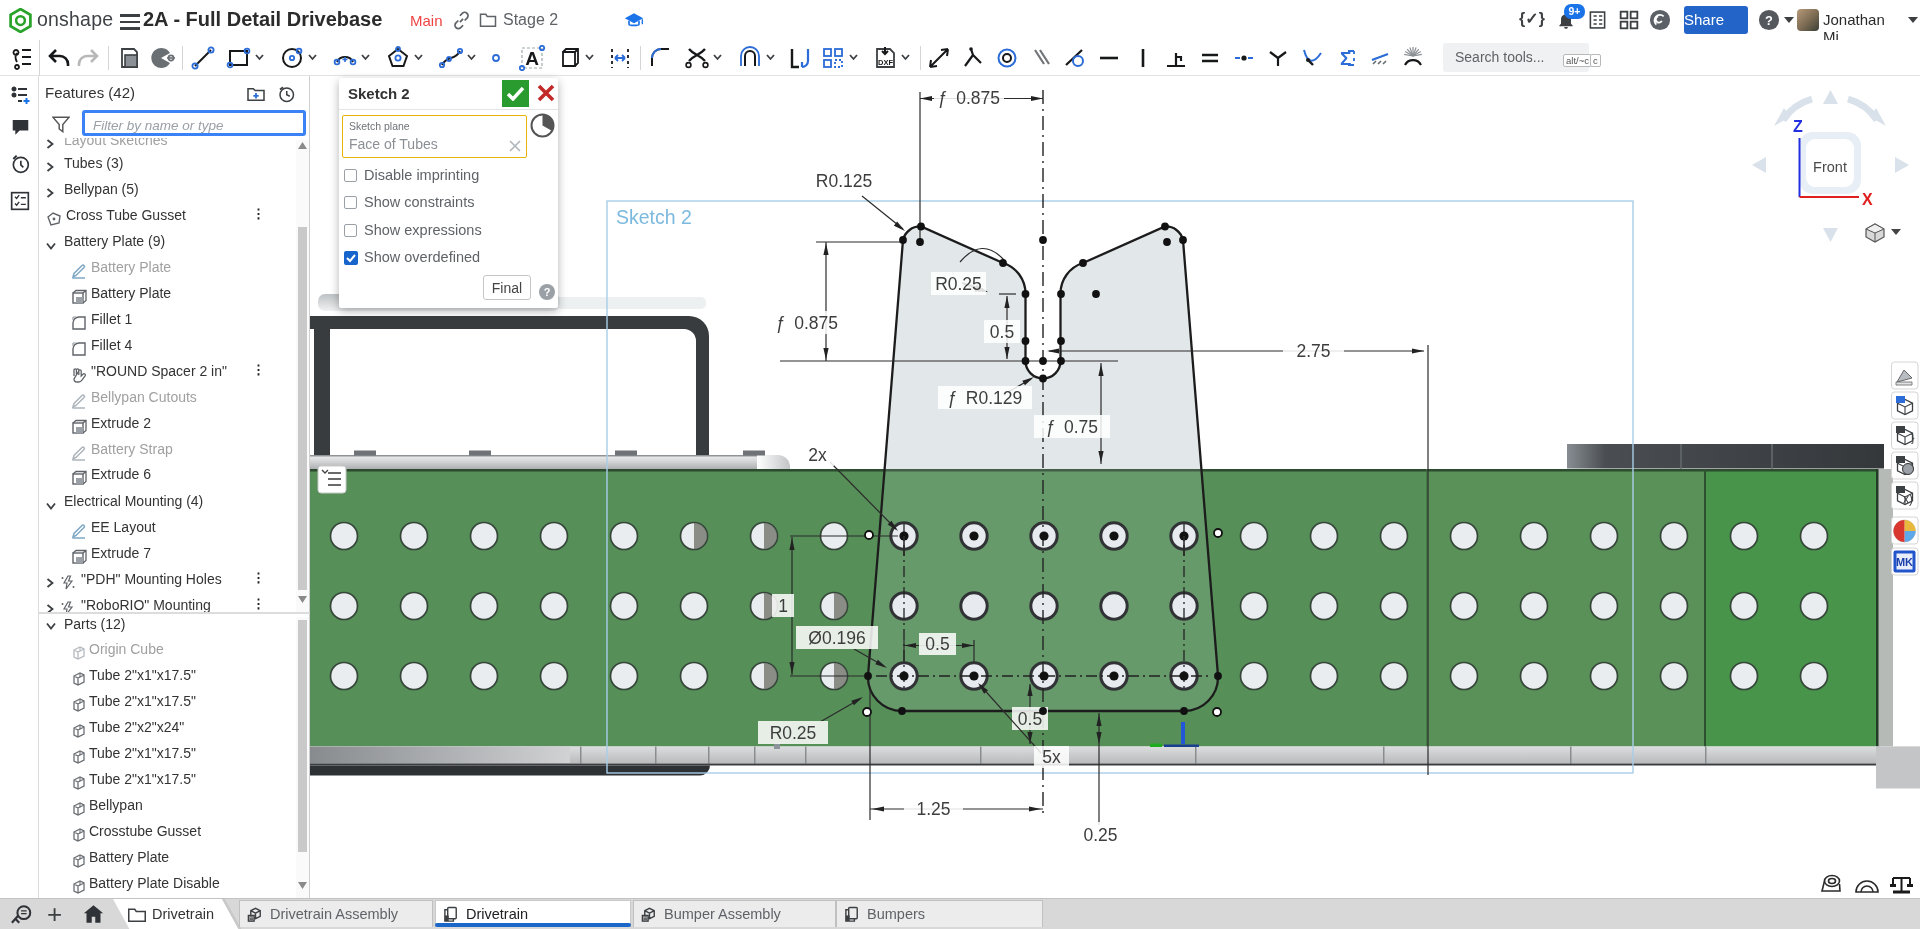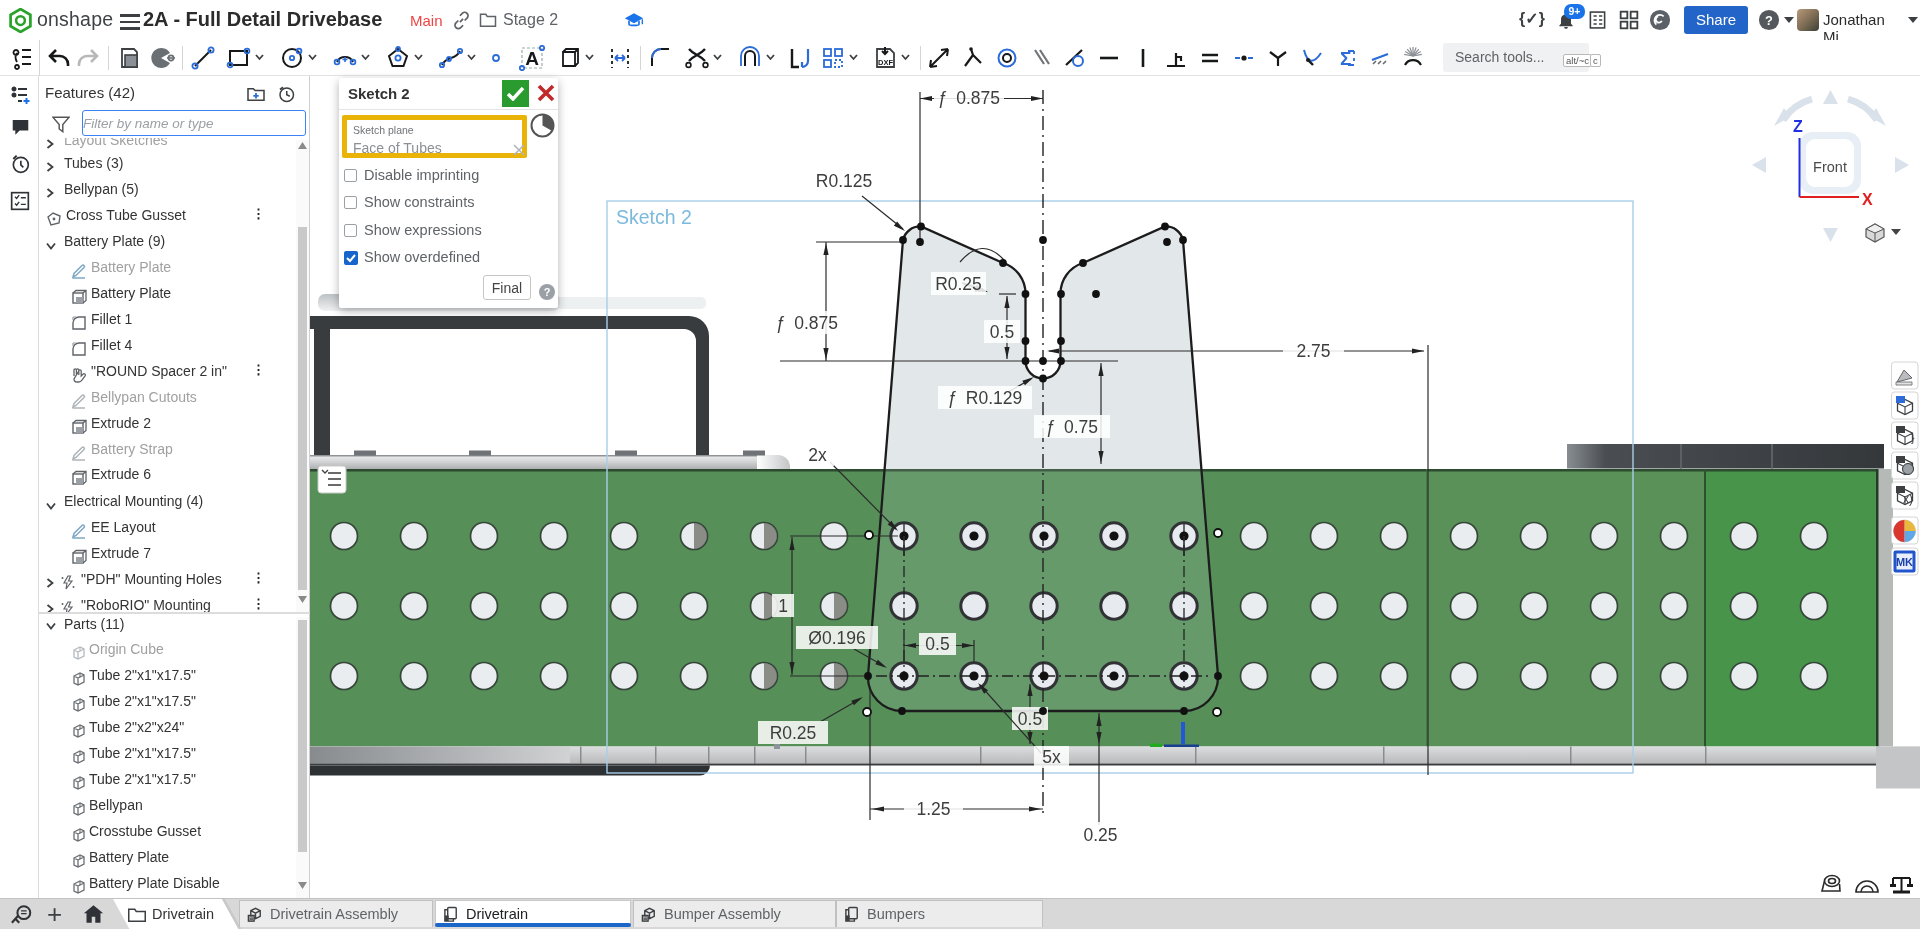--- a/index.html
+++ b/index.html
@@ -60,21 +60,21 @@
       <rect x="2" y="2" width="8" height="8"></rect>
       <rect x="14" y="2" width="8" height="8"></rect>
       <rect x="2" y="14" width="8" height="8"></rect>
       <rect x="14" y="14" width="8" height="8"></rect>
     </svg>
  <circle class="abs"></circle>
  <svg class="abs" style="left:1649px;top:9px" width="22" height="22" viewBox="0 0 24 24">
       <circle cx="12" cy="12" r="11" fill="#5c6167"></circle>
       <path d="M8,17 a6,6 0 1 1 8,-9 M14,13 a3.5,3.5 0 1 1 -4,-5" fill="none" stroke="#fff" stroke-width="2"></path>
     </svg>
- <div class="abs" style="left:1684px;top:6px;width:64px;height:28px;background:#2264c8;border-radius:3px;color:#fff;font-size:15px;text-align:center;line-height:28px">Share</div>
+ <div class="abs" style="left:1684px;top:6px;width:64px;height:28px;background:#2264c8;border-radius:3px;color:#fff;font-size:15px;line-height:28px">Share</div>
  <svg class="abs" style="left:1758px;top:9px" width="22" height="22" viewBox="0 0 24 24">
       <circle cx="12" cy="12" r="11" fill="#55595e"></circle>
       <text x="12" y="17" font-size="14" fill="#fff" text-anchor="middle" font-weight="bold">?</text>
     </svg>
  <svg class="abs" style="left:1784px;top:17px" width="10" height="7">
       <polygon points="0,0 10,0 5,6" fill="#3c4043"></polygon>
     </svg>
  <div class="abs" style="left:1797px;top:9px;width:22px;height:22px;border-radius:4px;background:linear-gradient(135deg,#b99a7a 0%,#7a6a52 55%,#3a3f35 100%)"></div>
  <div class="abs" style="left:1823px;top:11px;font-size:15px;color:#2b2b2b">Jonathan Mi</div>
  <svg class="abs" style="left:1908px;top:17px" width="10" height="7">
@@ -333,21 +333,21 @@
       <path d="M10,8 v6 M7,11 h6" stroke="#2b6cd8" stroke-width="2"></path>
     </svg>
     <svg class="abs" style="left:238px;top:9px" width="18" height="18" viewBox="0 0 24 24" fill="none" stroke="#3c4043" stroke-width="2">
       <circle cx="13" cy="13" r="9"></circle>
       <path d="M13,8 v5 l4,2"></path>
       <path d="M8,3 L4,6" stroke-width="2.4"></path>
     </svg>
     <svg class="abs" style="left:13px;top:40px" width="18" height="17" viewBox="0 0 20 18">
       <path d="M1,1 h18 l-7,8 v8 l-4,-3 v-5 z" fill="none" stroke="#555" stroke-width="1.6"></path>
     </svg>
-    <div class="abs" style="left:43px;top:34px;width:224px;height:26px;border:1px solid #3b82f6;border-radius:3px;font-size:13.5px;font-style:italic;color:#9aa0a6;line-height:26px;">Filter by name or type</div>
+    <div class="abs" style="left:43px;top:34px;width:224px;height:26px;border:3px solid #3b82f6;border-radius:3px;font-size:13.5px;font-style:italic;color:#9aa0a6;line-height:26px;padding-left:8px">Filter by name or type</div>
     <div class="abs" style="left:0;top:62px;width:256px;height:474px;overflow:hidden">
       <div class="trow" style="top:-10px">
         <span class="cv"><svg width="8" height="10" viewBox="0 0 8 10">
             <path d="M1.5,1 L6.5,5 L1.5,9" fill="none" stroke="#3c4043" stroke-width="1.8"></path>
           </svg></span>
         <span class="abs grey" style="left:25px;top:4px">Layout Sketches</span>
       </div>
       <div class="trow" style="top:13px">
         <span class="cv"><svg width="8" height="10" viewBox="0 0 8 10">
             <path d="M1.5,1 L6.5,5 L1.5,9" fill="none" stroke="#3c4043" stroke-width="1.8"></path>
@@ -519,21 +519,21 @@
       <polygon points="0,7 9,7 4.5,0" fill="#8a8a8a"></polygon>
     </svg>
     <div class="abs" style="left:259px;top:151px;width:9px;height:363px;background:#c9c9c9"></div>
     <svg class="abs" style="left:259px;top:520px" width="9" height="8">
       <polygon points="0,0 9,0 4.5,7" fill="#8a8a8a"></polygon>
     </svg>
     <div class="abs" style="left:0;top:536px;width:271px;height:1.5px;background:#dcdcdc"></div>
     <div class="abs" style="left:7px;top:540px"><svg width="10" height="8" viewBox="0 0 10 8">
         <path d="M1,1.5 L5,6.5 L9,1.5" fill="none" stroke="#3c4043" stroke-width="1.8"></path>
       </svg></div>
-    <div class="abs" style="left:25px;top:540px;font-size:14px;color:#333">Parts (11)</div>
+    <div class="abs" style="left:25px;top:540px;font-size:14px;color:#333">Parts (12)</div>
     <div class="abs" style="left:0;top:560px;width:256px;height:262px;overflow:hidden">
       <div class="trow" style="top:1px">
         <span class="icn" style="left:32px">
           <svg class="icn" viewBox="0 0 16 16">
             <path d="M3,5 L9,2 L13,4 V11 L7,14 L3,12 Z M3,5 L7,7 L13,4 M7,7 V14" fill="none" stroke="#b4babf" stroke-width="1.3"></path>
             <path d="M9,2 L9,6" stroke="#b4babf" stroke-width="1.1"></path>
           </svg>
         </span>
         <span class="abs grey" style="left:50px;top:4px">Origin Cube</span>
       </div>
@@ -988,21 +988,21 @@
  <div class="abs" style="left:9px;top:7px;font-size:15px;font-weight:bold;color:#333">Sketch 2</div>
  <div class="abs" style="left:163px;top:2px;width:27px;height:27px;background:#2a9b2e">
       <svg style="position:absolute;left:4px;top:6px" width="19" height="15" viewBox="0 0 19 15">
         <path d="M2,8 L7,13 L17,2" fill="none" stroke="#fff" stroke-width="3.4"></path>
       </svg>
     </div>
  <div class="abs" style="left:196px;top:4px;width:22px;height:22px"><svg width="22" height="22" viewBox="0 0 22 22">
         <path d="M4,4 L18,18 M18,4 L4,18" stroke="#c22a2a" stroke-width="3.6"></path>
       </svg></div>
  <div class="abs" style="left:0;top:31px;width:219px;height:1px;background:#e4e4e4"></div>
- <div class="abs" style="left:3px;top:37px;width:185px;height:43px;border:5px solid #eab308;border-radius:2px">
+ <div class="abs" style="left:3px;top:37px;width:185px;height:43px;border:1px solid #eab308;border-radius:2px">
    <div class="abs" style="left:6px;top:4px;font-size:10.5px;color:#6e7377">Sketch plane</div>
    <div class="abs" style="left:6px;top:20px;font-size:14px;color:#8b9096">Face of Tubes</div>
    <svg class="abs" style="left:166px;top:24px" width="12" height="12" viewBox="0 0 12 12">
         <path d="M1,1 L11,11 M11,1 L1,11" stroke="#b0b5ba" stroke-width="1.6"></path>
       </svg>
  </div>
  <svg class="abs" style="left:190px;top:34px" width="27" height="27" viewBox="0 0 27 27">
       <circle cx="13.5" cy="13.5" r="11" fill="none" stroke="#555" stroke-width="2"></circle>
       <path d="M13.5,13.5 L13.5,2.5 A11,11 0 0 1 23.2,19 Z" fill="#555"></path>
     </svg>

